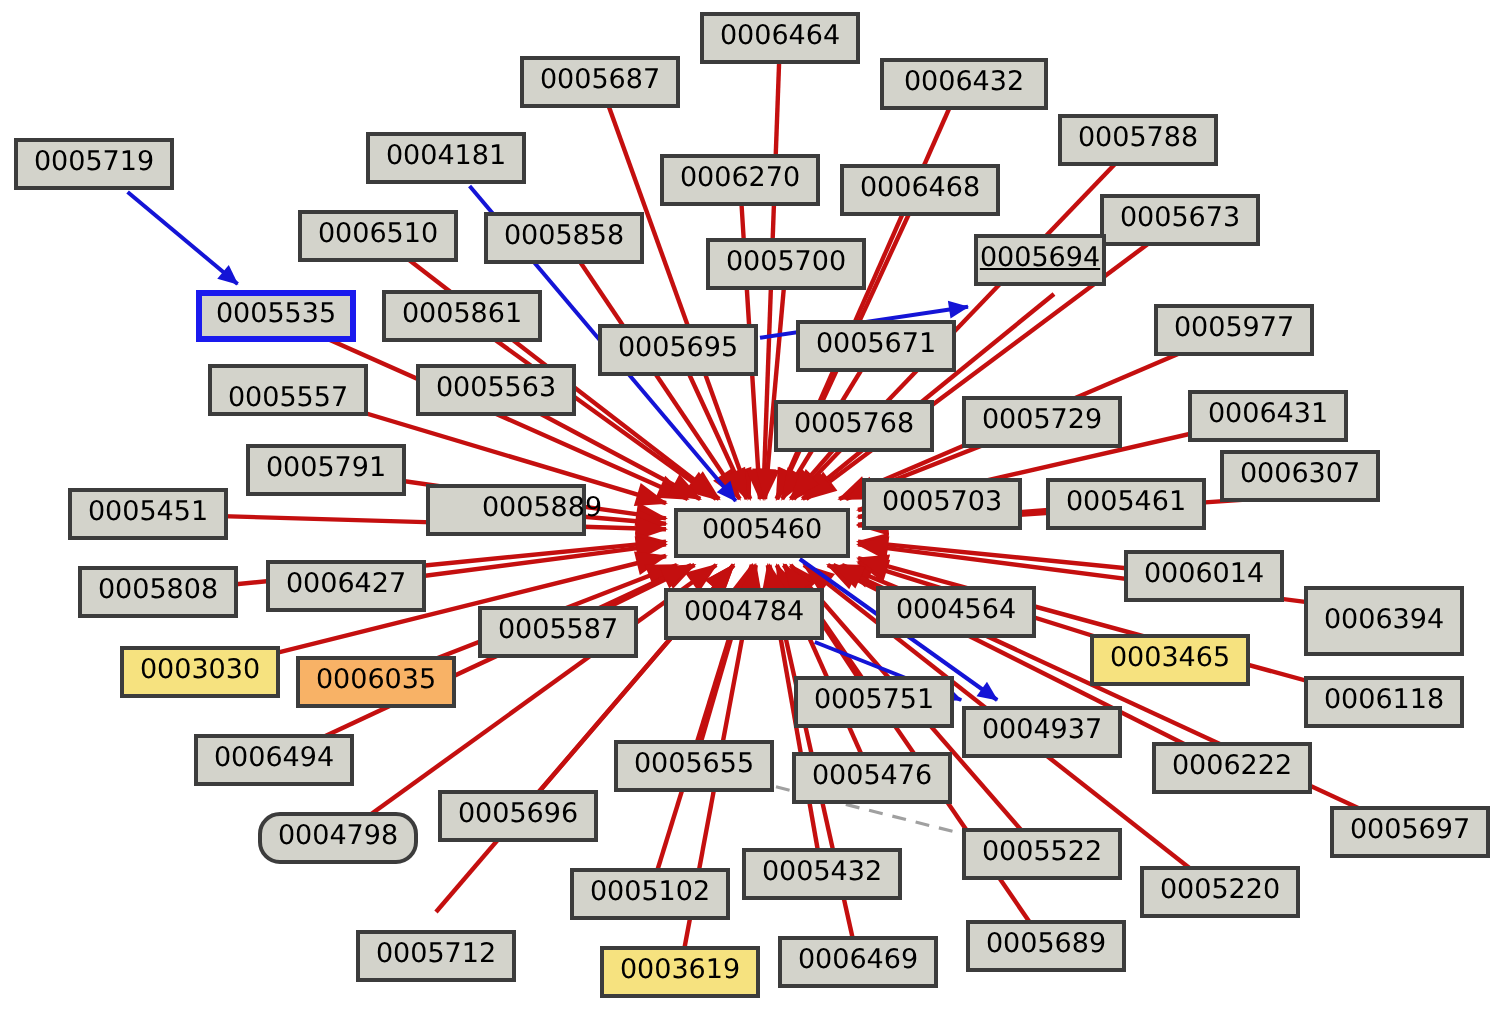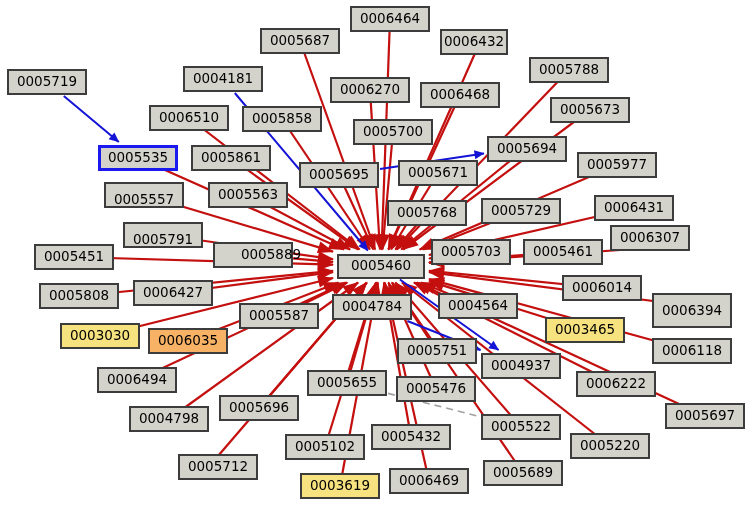--- a/index.html
+++ b/index.html
@@ -88,21 +88,21 @@
         <line x1="388.0" y1="393.4" x2="480.0" y2="416.6" stroke="#a0a0a0" stroke-width="1.6" stroke-dasharray="7 5"></line>
       </g>
   </svg>
   <div id="node-layer">
       <div class="node" style="left: 350px; top: 6px; width: 80px; height: 26px; background: rgb(211, 211, 203);">
         <span class="lbl">0006464</span>
       </div>
       <div class="node" style="left: 260px; top: 28px; width: 80px; height: 26px; background: rgb(211, 211, 203);">
         <span class="lbl">0005687</span>
       </div>
-      <div class="node" style="left: 440px; top: 29px; width: 68px; height: 26px; background: rgb(211, 211, 203);">
+      <div class="node" style="left: 440px; top: 29px; width: 84px; height: 26px; background: rgb(211, 211, 203);">
         <span class="lbl">0006432</span>
       </div>
       <div class="node" style="left: 529px; top: 57px; width: 80px; height: 26px; background: rgb(211, 211, 203);">
         <span class="lbl">0005788</span>
       </div>
       <div class="node" style="left: 7px; top: 69px; width: 80px; height: 26px; background: rgb(211, 211, 203);">
         <span class="lbl">0005719</span>
       </div>
       <div class="node" style="left: 183px; top: 66px; width: 80px; height: 26px; background: rgb(211, 211, 203);">
         <span class="lbl">0004181</span>
@@ -118,21 +118,21 @@
       </div>
       <div class="node" style="left: 149px; top: 105px; width: 80px; height: 26px; background: rgb(211, 211, 203);">
         <span class="lbl">0006510</span>
       </div>
       <div class="node" style="left: 242px; top: 106px; width: 80px; height: 26px; background: rgb(211, 211, 203);">
         <span class="lbl">0005858</span>
       </div>
       <div class="node" style="left: 353px; top: 119px; width: 80px; height: 26px; background: rgb(211, 211, 203);">
         <span class="lbl">0005700</span>
       </div>
-      <div class="node" style="left: 487px; top: 136px; width: 80px; height: 26px; background: rgb(211, 211, 203);">
+      <div class="node" style="left: 487px; top: 117px; width: 66px; height: 26px; background: rgb(211, 211, 203); text-decoration: underline;">
         <span class="lbl">0005694</span>
       </div>
       <div class="node" style="left: 191px; top: 145px; width: 80px; height: 26px; background: rgb(211, 211, 203);">
         <span class="lbl">0005861</span>
       </div>
       <div class="node" style="left: 98px; top: 145px; width: 80px; height: 26px; background: rgb(211, 211, 203); border: 3px solid rgb(26, 26, 238);">
         <span class="lbl">0005535</span>
       </div>
       <div class="node" style="left: 299px; top: 162px; width: 80px; height: 26px; background: rgb(211, 211, 203);">
         <span class="lbl">0005695</span>
@@ -151,21 +151,21 @@
       </div>
       <div class="node" style="left: 387px; top: 200px; width: 80px; height: 26px; background: rgb(211, 211, 203);">
         <span class="lbl">0005768</span>
       </div>
       <div class="node" style="left: 481px; top: 198px; width: 80px; height: 26px; background: rgb(211, 211, 203);">
         <span class="lbl">0005729</span>
       </div>
       <div class="node" style="left: 594px; top: 195px; width: 80px; height: 26px; background: rgb(211, 211, 203);">
         <span class="lbl">0006431</span>
       </div>
-      <div class="node" style="left: 123px; top: 222px; width: 80px; height: 26px; background: rgb(211, 211, 203); align-items: flex-end;">
+      <div class="node" style="left: 123px; top: 222px; width: 80px; height: 26px; background: rgb(211, 211, 203);">
         <span class="lbl">0005791</span>
       </div>
       <div class="node" style="left: 213px; top: 242px; width: 80px; height: 26px; background: rgb(211, 211, 203); padding-left: 36px;">
         <span class="lbl">0005889</span>
       </div>
       <div class="node" style="left: 431px; top: 239px; width: 80px; height: 26px; background: rgb(211, 211, 203);">
         <span class="lbl">0005703</span>
       </div>
       <div class="node" style="left: 523px; top: 239px; width: 80px; height: 26px; background: rgb(211, 211, 203);">
         <span class="lbl">0005461</span>
@@ -226,33 +226,33 @@
       </div>
       <div class="node" style="left: 307px; top: 370px; width: 80px; height: 26px; background: rgb(211, 211, 203);">
         <span class="lbl">0005655</span>
       </div>
       <div class="node" style="left: 396px; top: 376px; width: 80px; height: 26px; background: rgb(211, 211, 203);">
         <span class="lbl">0005476</span>
       </div>
       <div class="node" style="left: 665px; top: 403px; width: 80px; height: 26px; background: rgb(211, 211, 203);">
         <span class="lbl">0005697</span>
       </div>
-      <div class="node" style="left: 129px; top: 406px; width: 80px; height: 26px; background: rgb(211, 211, 203);">
+      <div class="node" style="left: 129px; top: 406px; width: 80px; height: 26px; background: rgb(211, 211, 203); border-radius: 11px;">
         <span class="lbl">0004798</span>
       </div>
       <div class="node" style="left: 219px; top: 395px; width: 80px; height: 26px; background: rgb(211, 211, 203);">
         <span class="lbl">0005696</span>
       </div>
       <div class="node" style="left: 481px; top: 414px; width: 80px; height: 26px; background: rgb(211, 211, 203);">
         <span class="lbl">0005522</span>
       </div>
       <div class="node" style="left: 570px; top: 433px; width: 80px; height: 26px; background: rgb(211, 211, 203);">
         <span class="lbl">0005220</span>
       </div>
-      <div class="node" style="left: 178px; top: 454px; width: 80px; height: 26px; background: rgb(211, 211, 203);">
+      <div class="node" style="left: 178px; top: 465px; width: 80px; height: 26px; background: rgb(211, 211, 203);">
         <span class="lbl">0005712</span>
       </div>
       <div class="node" style="left: 285px; top: 434px; width: 80px; height: 26px; background: rgb(211, 211, 203);">
         <span class="lbl">0005102</span>
       </div>
       <div class="node" style="left: 371px; top: 424px; width: 80px; height: 26px; background: rgb(211, 211, 203);">
         <span class="lbl">0005432</span>
       </div>
       <div class="node" style="left: 483px; top: 460px; width: 80px; height: 26px; background: rgb(211, 211, 203);">
         <span class="lbl">0005689</span>

